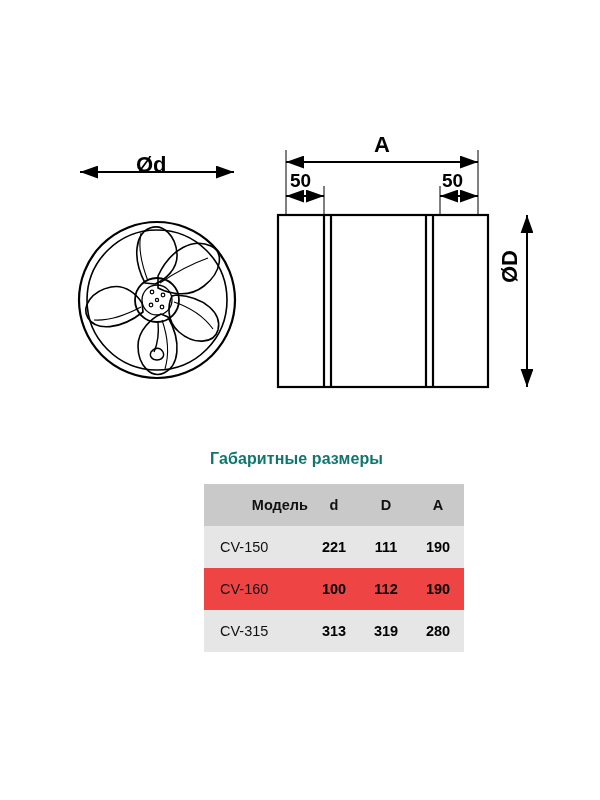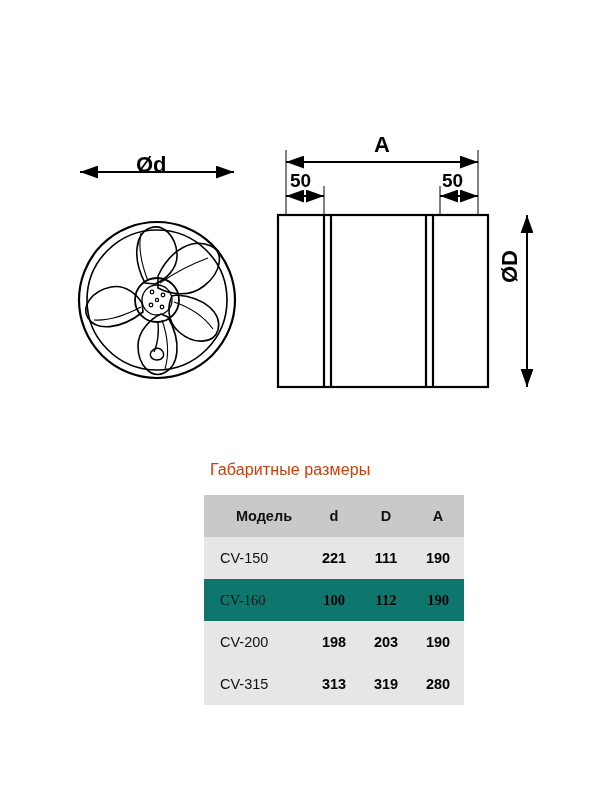--- a/index.html
+++ b/index.html
@@ -63,58 +63,58 @@
 
   
   .table-wrap {
     position: absolute;
     left: 196px;
     top: 450px;
     width: 260px;
   }
   .table-title {
     font-size: 16px;
-    font-weight: normal;
-    color: #c2410c;
-    margin: 11px 0 16px 6px;
+    font-weight: bold;
+    color: #0f766e;
+    margin: 0 0 16px 6px;
     letter-spacing: .1px;
   }
   table.dims {
     border-collapse: collapse;
     width: 260px;
     table-layout: fixed;
   }
   table.dims th, table.dims td {
     padding: 0;
     height: 42px;
     font-size: 14.5px;
     text-align: center;
     vertical-align: middle;
   }
   table.dims thead th {
     background: #c9c9c9;
     color: #111;
     font-weight: bold;
   }
   table.dims thead th.model-col {
-    text-align: center;
+    text-align: right;
     padding-left: 16px;
   }
   table.dims td.model-col {
     text-align: left;
     padding-left: 16px;
     font-weight: normal;
     color: #111;
   }
   table.dims td.num {
     font-weight: bold;
     color: #000;
   }
   table.dims tbody tr.odd  { background: #e6e6e6; }
-  table.dims tbody tr.even { background: #0f766e; font-family: Liberation Serif, serif; }
+  table.dims tbody tr.even { background: #ef4444; }
   col.c-model { width: 104px; }
   col.c-d     { width: 52px; }
   col.c-dd    { width: 52px; }
   col.c-a     { width: 52px; }
 </style>
 </head>
 <body>
 
 <div class="stage">
 
@@ -230,26 +230,20 @@
           <td class="num">111</td>
           <td class="num">190</td>
         </tr>
         <tr class="even">
           <td class="model-col">CV-160</td>
           <td class="num">100</td>
           <td class="num">112</td>
           <td class="num">190</td>
         </tr>
         <tr class="odd">
-          <td class="model-col">CV-200</td>
-          <td class="num">198</td>
-          <td class="num">203</td>
-          <td class="num">190</td>
-        </tr>
-        <tr class="odd">
           <td class="model-col">CV-315</td>
           <td class="num">313</td>
           <td class="num">319</td>
           <td class="num">280</td>
         </tr>
       </tbody>
     </table>
   </div>
 
 </div>

